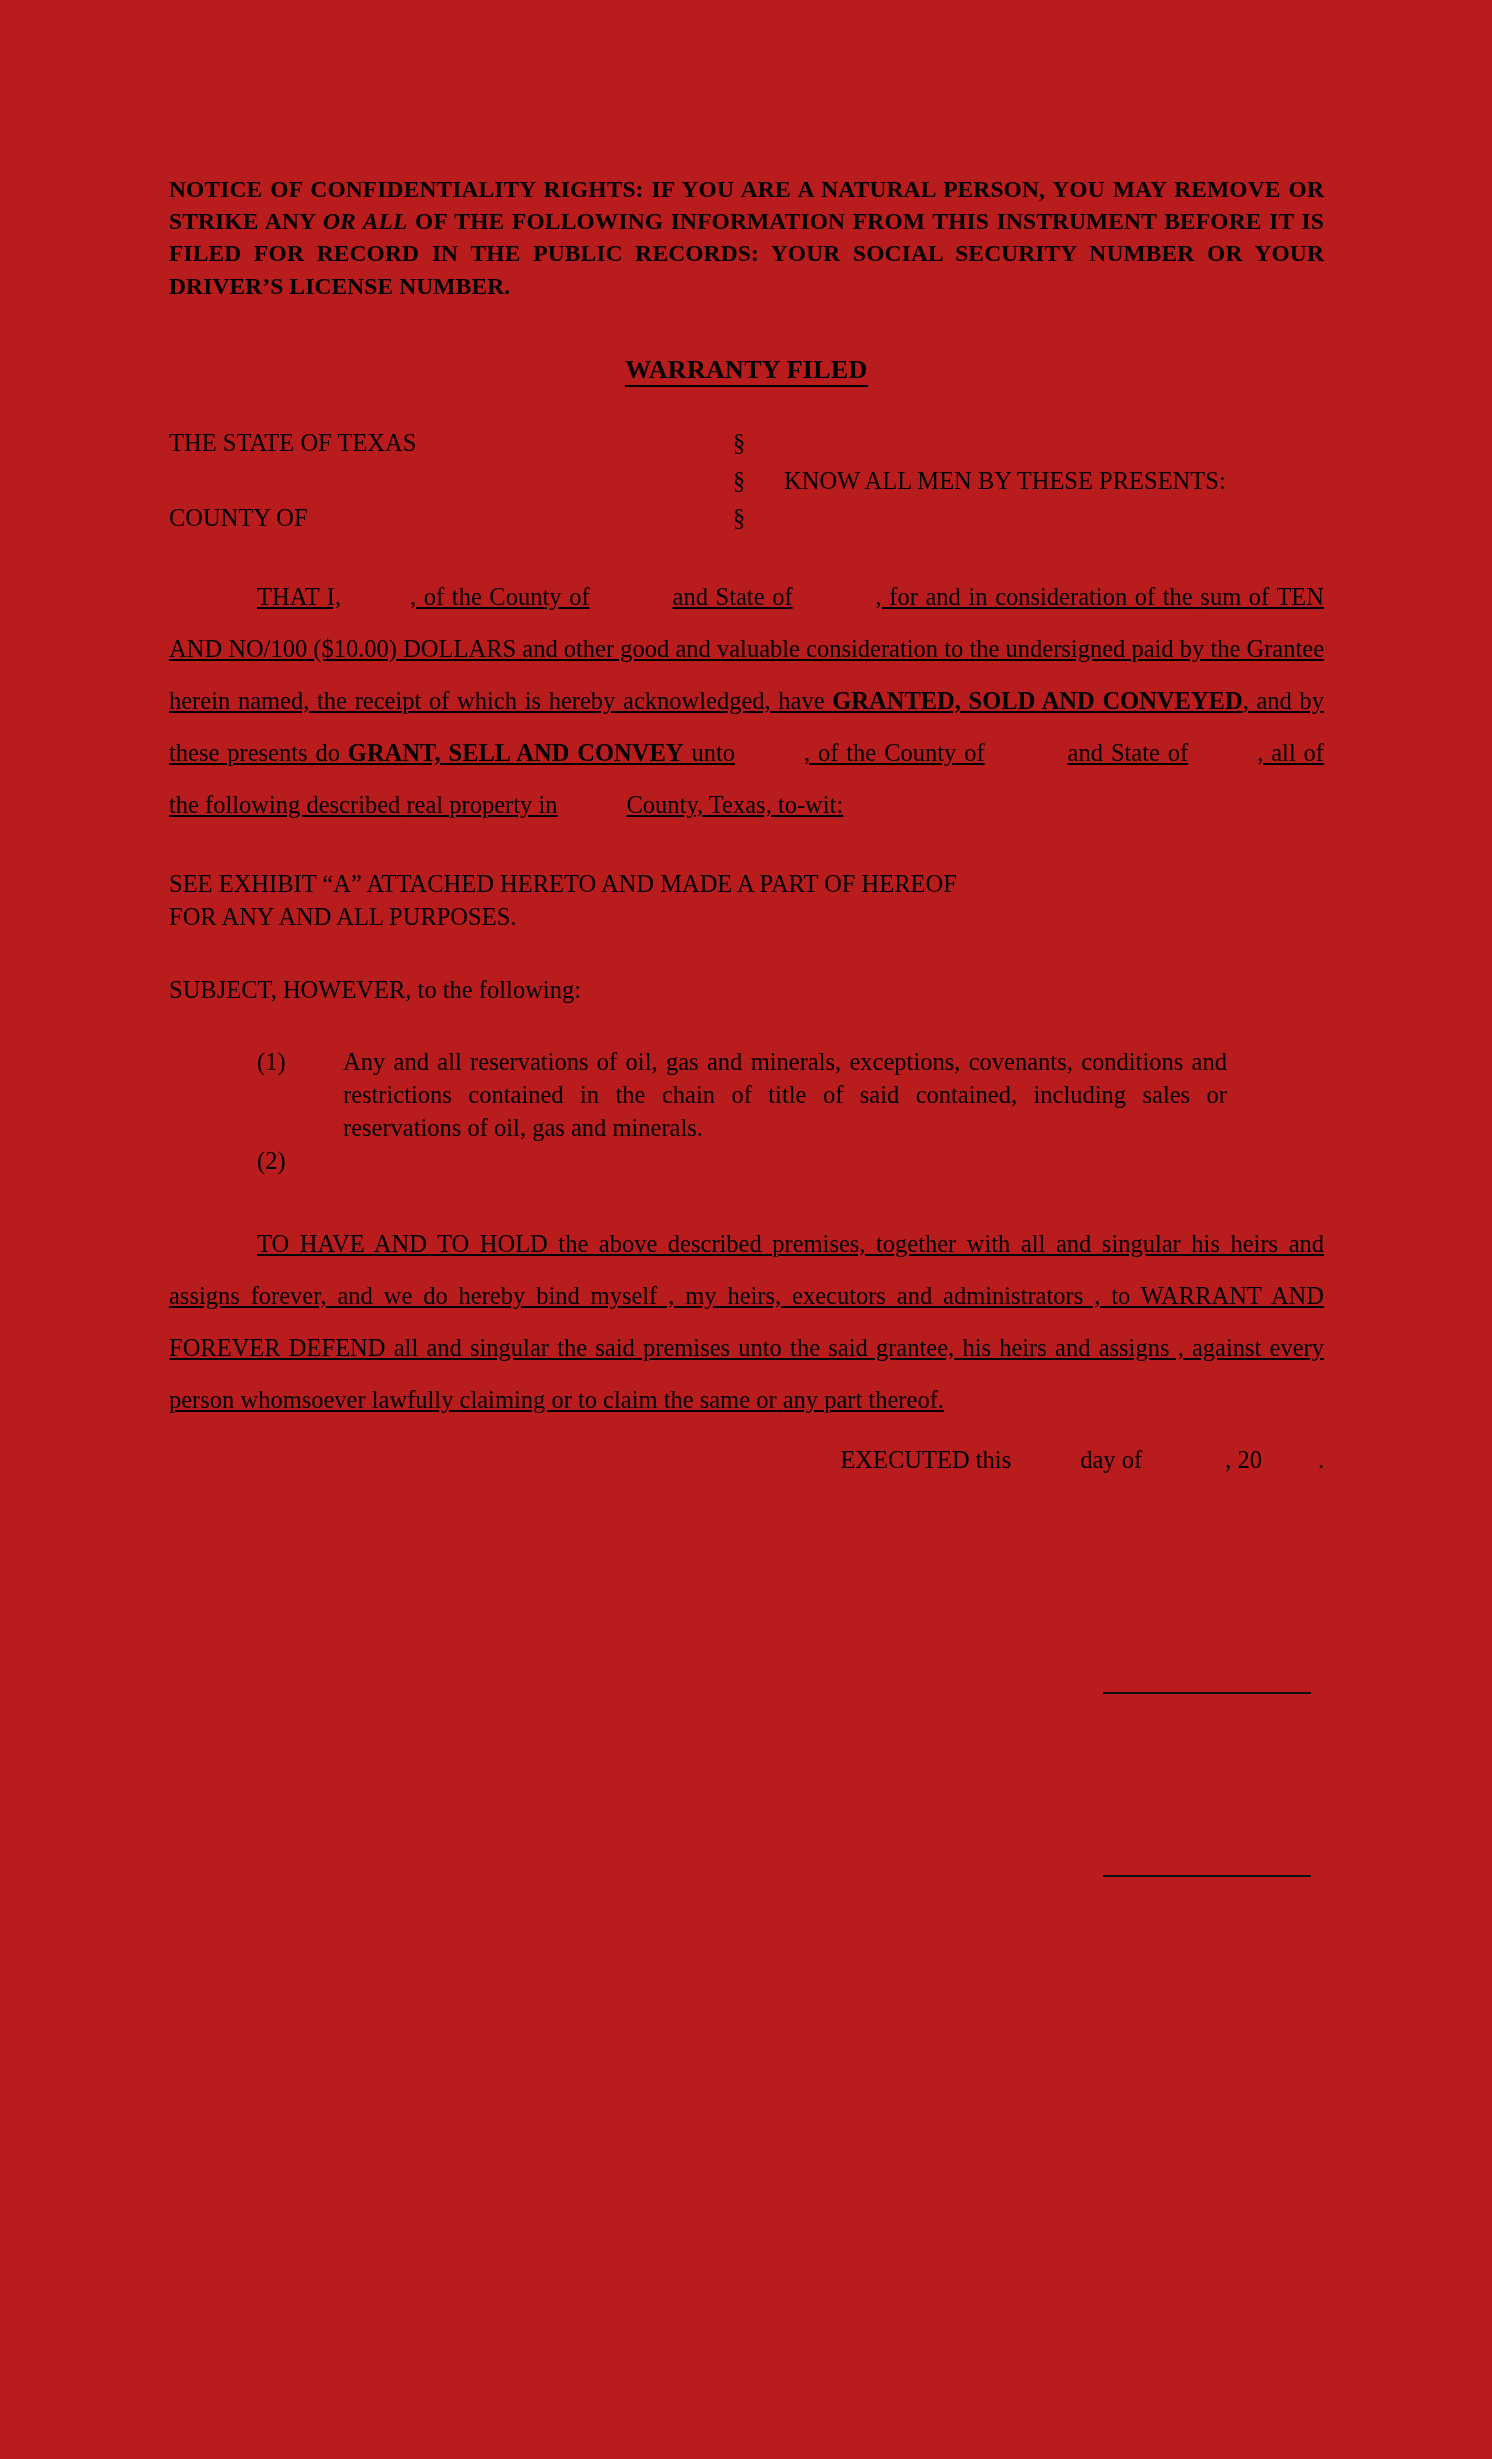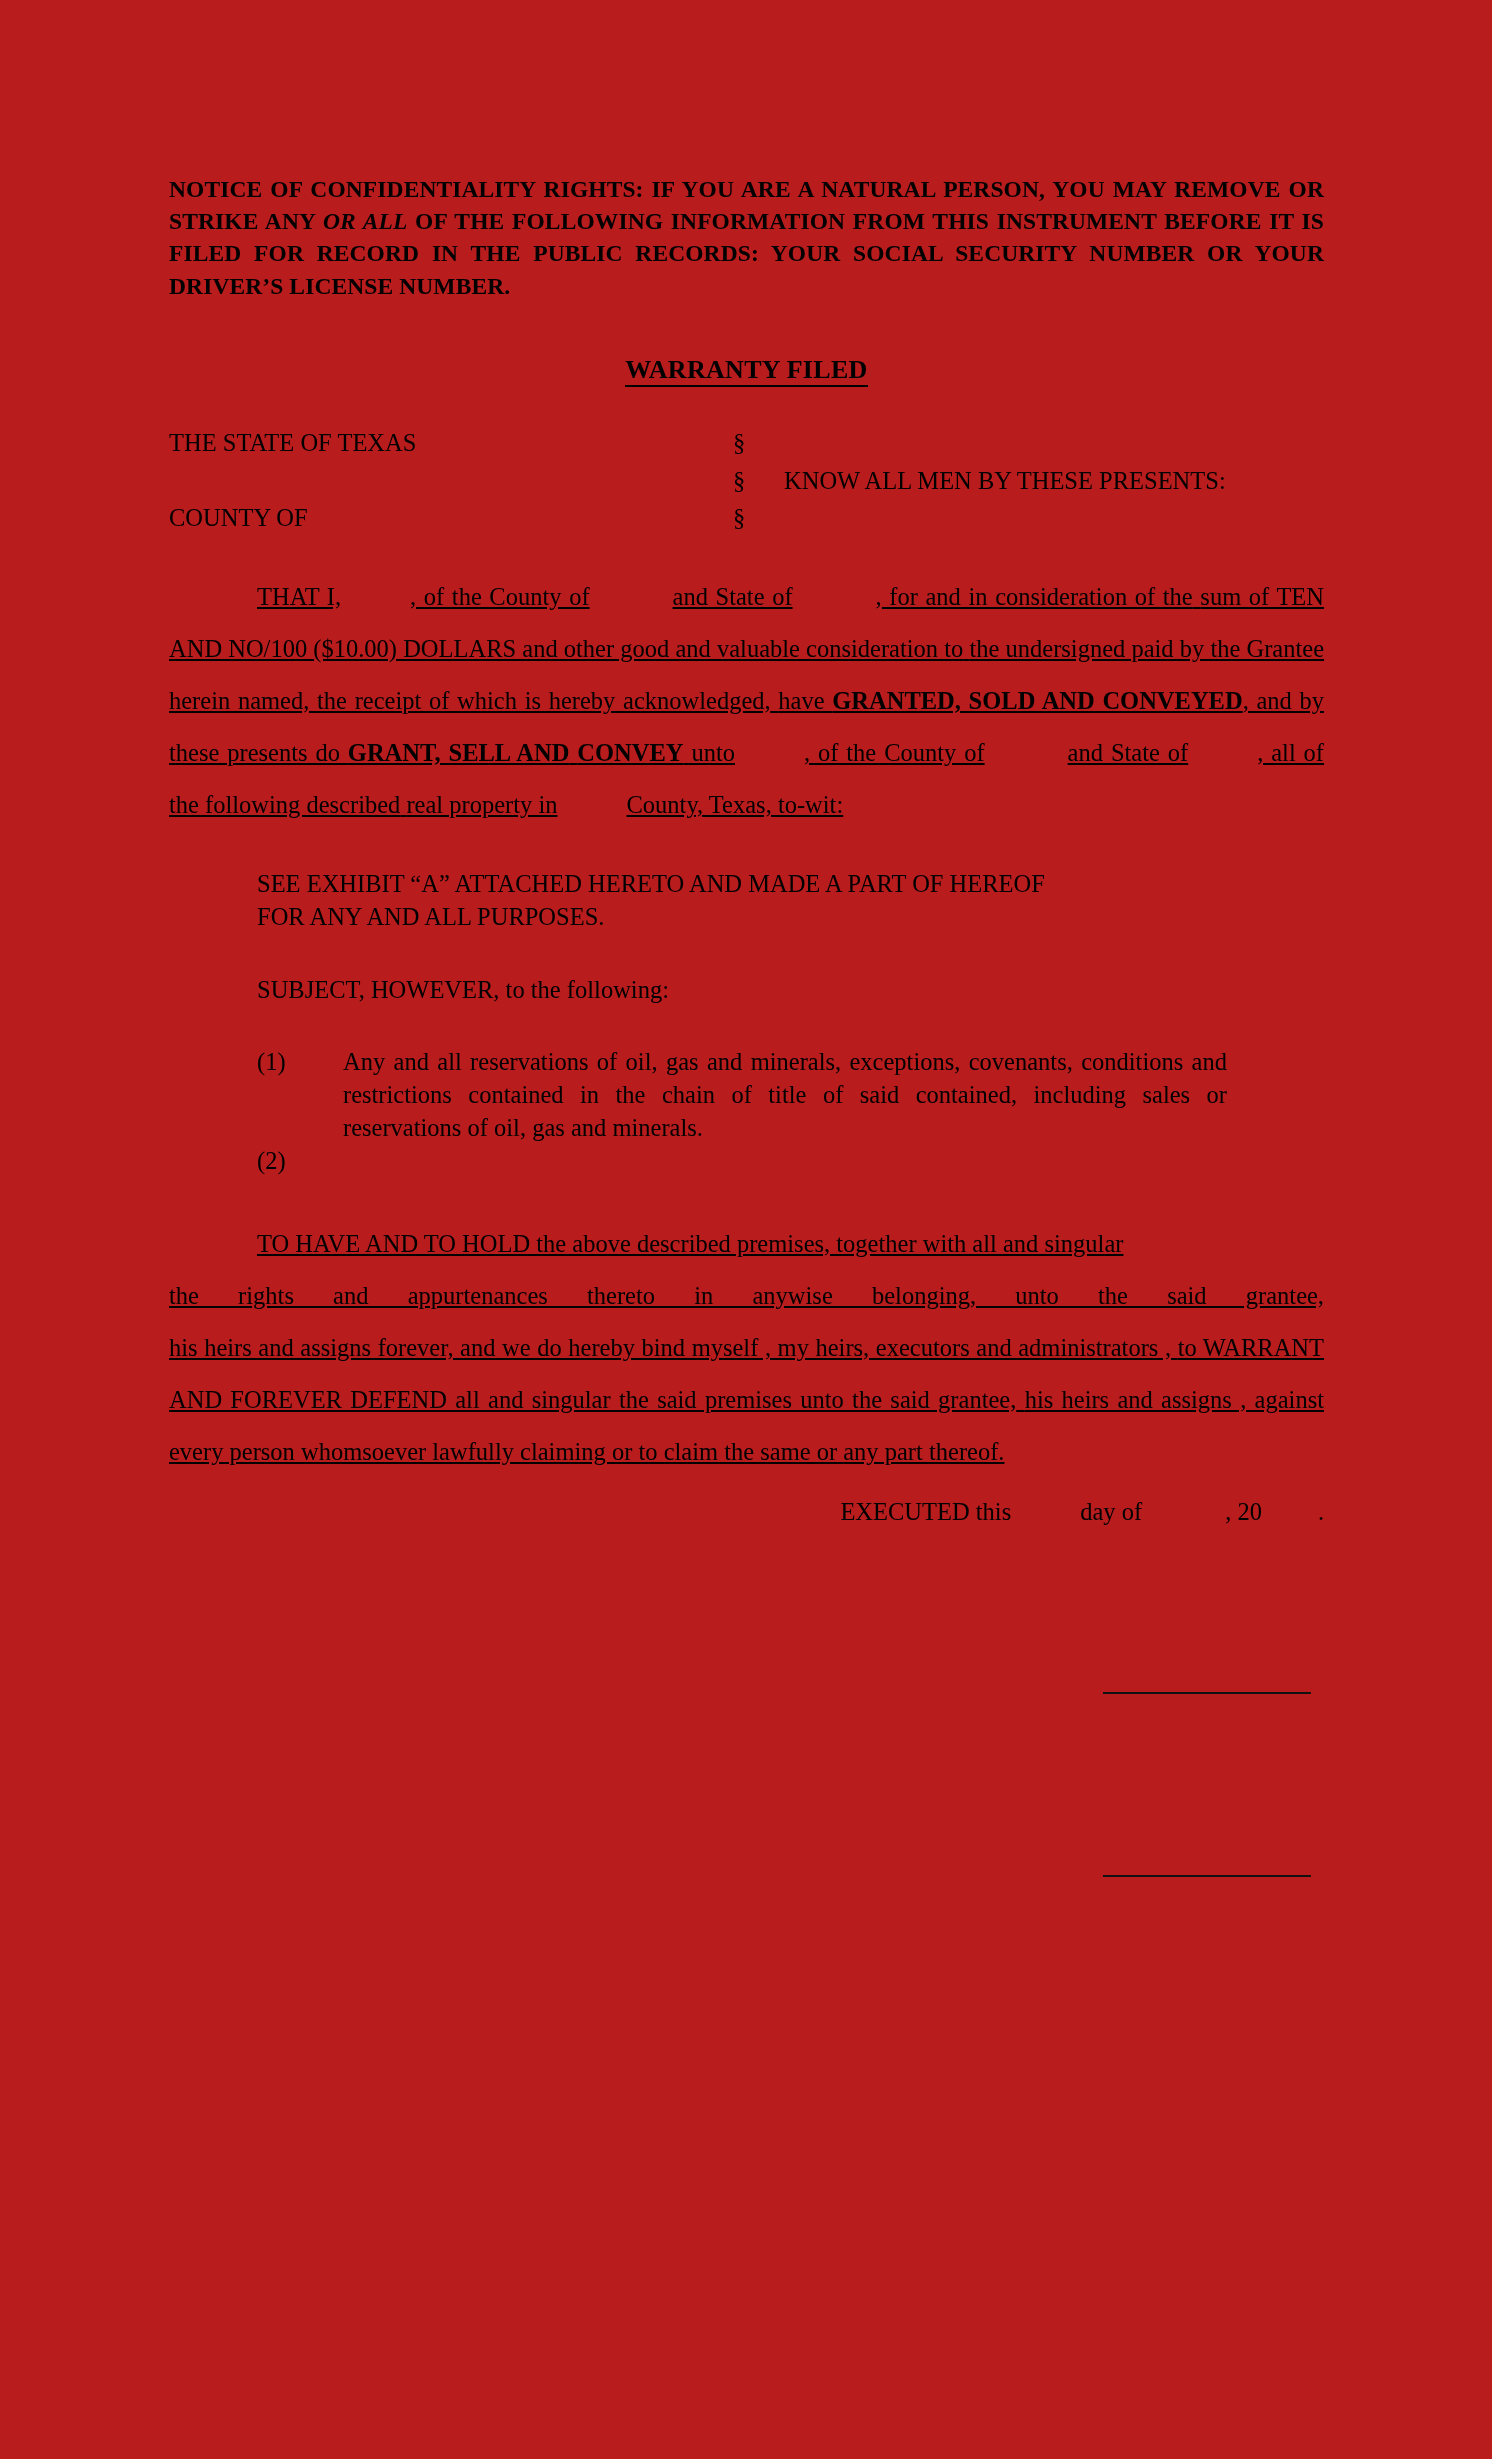--- a/index.html
+++ b/index.html
@@ -118,21 +118,20 @@
 
   
   .stretch-line {
     display: block;
     text-align: justify;
     text-align-last: justify;
   }
 
   
   .block-indent {
-    margin-left: 88px;
     width: 1066px;
     font-size: 24.5px;
     line-height: 1.36;
   }
   .exhibit { margin-top: 35px; }
   .subject { margin-top: 40px; }
 
   
   .numlist {
     margin-top: 38px;
@@ -225,21 +224,20 @@
       <div class="numitem">
         <span class="num-marker">(1)</span>
         <span class="num-text">Any and all reservations of oil, gas and minerals, exceptions, covenants, conditions and restrictions contained in the chain of title of said contained, including sales or reservations of oil, gas and minerals.</span>
       </div>
       <div class="numitem">
         <span class="num-marker">(2)</span>
       </div>
     </div>
 
     <div class="body-para para-hold"><span class="indent"></span><span>TO HAVE AND TO HOLD the above described premises, together with all and singular</span>
-      <span class="stretch-line">the rights and appurtenances thereto in anywise belonging, unto the said grantee,</span>
       <span>his heirs and assigns   forever, and we do hereby bind myself , my heirs, executors and administrators ,</span>
       <span>to WARRANT AND FOREVER DEFEND all and singular the said premises unto the said grantee,</span>
       <span>his heirs and assigns , against every person whomsoever lawfully claiming or to claim the same or</span>
       <span>any part thereof.</span></div>
 
     <div class="executed"><span class="indent"></span><span>EXECUTED this</span><span class="gap-m"></span><span>day of</span><span class="gap-l"></span><span>, 20</span><span class="gap-s"></span><span>.</span></div>
 
   </div>
 
   <div class="sig-area sig-1">

